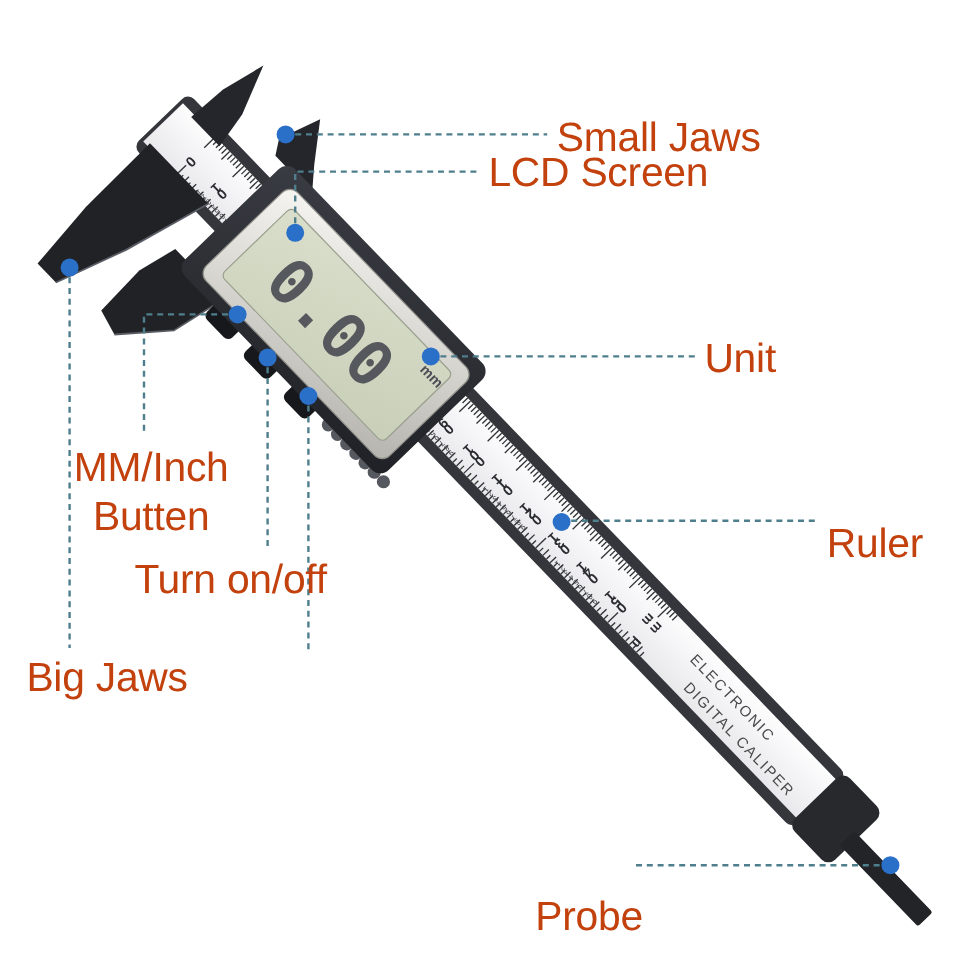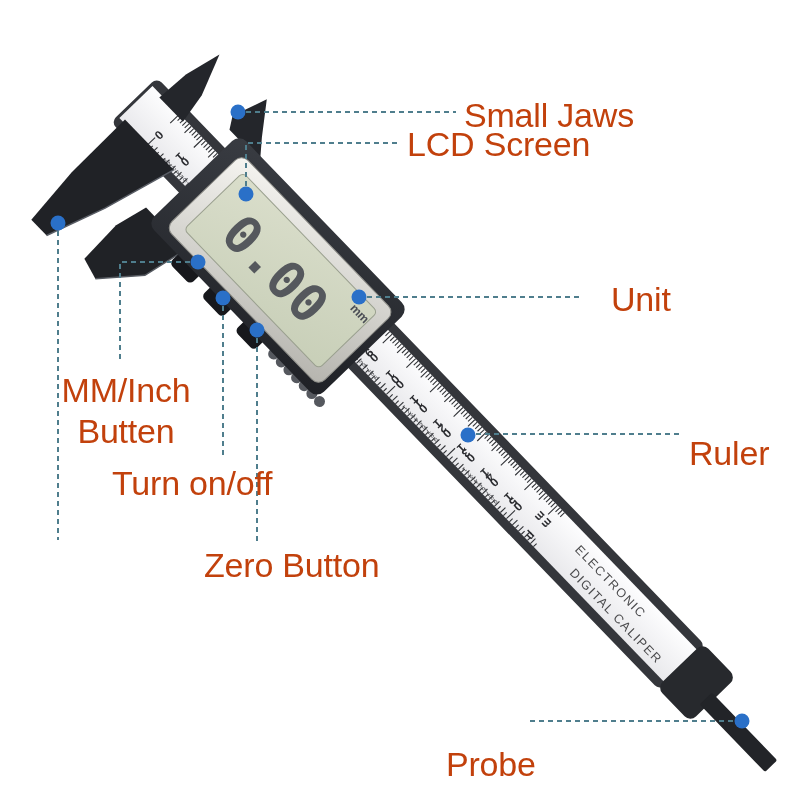--- a/index.html
+++ b/index.html
@@ -475,22 +475,22 @@
       <circle class="dot" cx="742" cy="721" r="7.5"></circle>
       <circle class="dot" cx="198" cy="262" r="7.5"></circle>
       <circle class="dot" cx="223" cy="298" r="7.5"></circle>
       <circle class="dot" cx="58" cy="223" r="7.5"></circle>
       <circle class="dot" cx="257" cy="330" r="7.5"></circle>
     </g>
   </svg>
 
   <div class="lbl" style="left:464px;top:95px;">Small Jaws</div>
   <div class="lbl" style="left:407px;top:124px;text-align:right;">LCD Screen</div>
-  <div class="lbl" style="left:611px;top:279px;">Unit</div>
+  <div class="lbl" style="left:587px;top:279px;">Unit</div>
   <div class="lbl" style="left:689px;top:417px;margin-top:16px;">Ruler</div>
   <div class="lbl" style="left:446px;top:704px;margin-top:40px;">Probe</div>
   <div class="lbl lbl-center" style="left:56px;top:370px;">
     <div>MM/Inch</div>
     <div>Butten</div>
   </div>
   <div class="lbl" style="left:112px;top:463px;">Turn on/off</div>
-  <div class="lbl" style="left:204px;top:545px;">Zero Button</div>
+  <div class="lbl" style="left:22px;top:545px;">Big Jaws</div>
 </div>
 
 </body></html>

